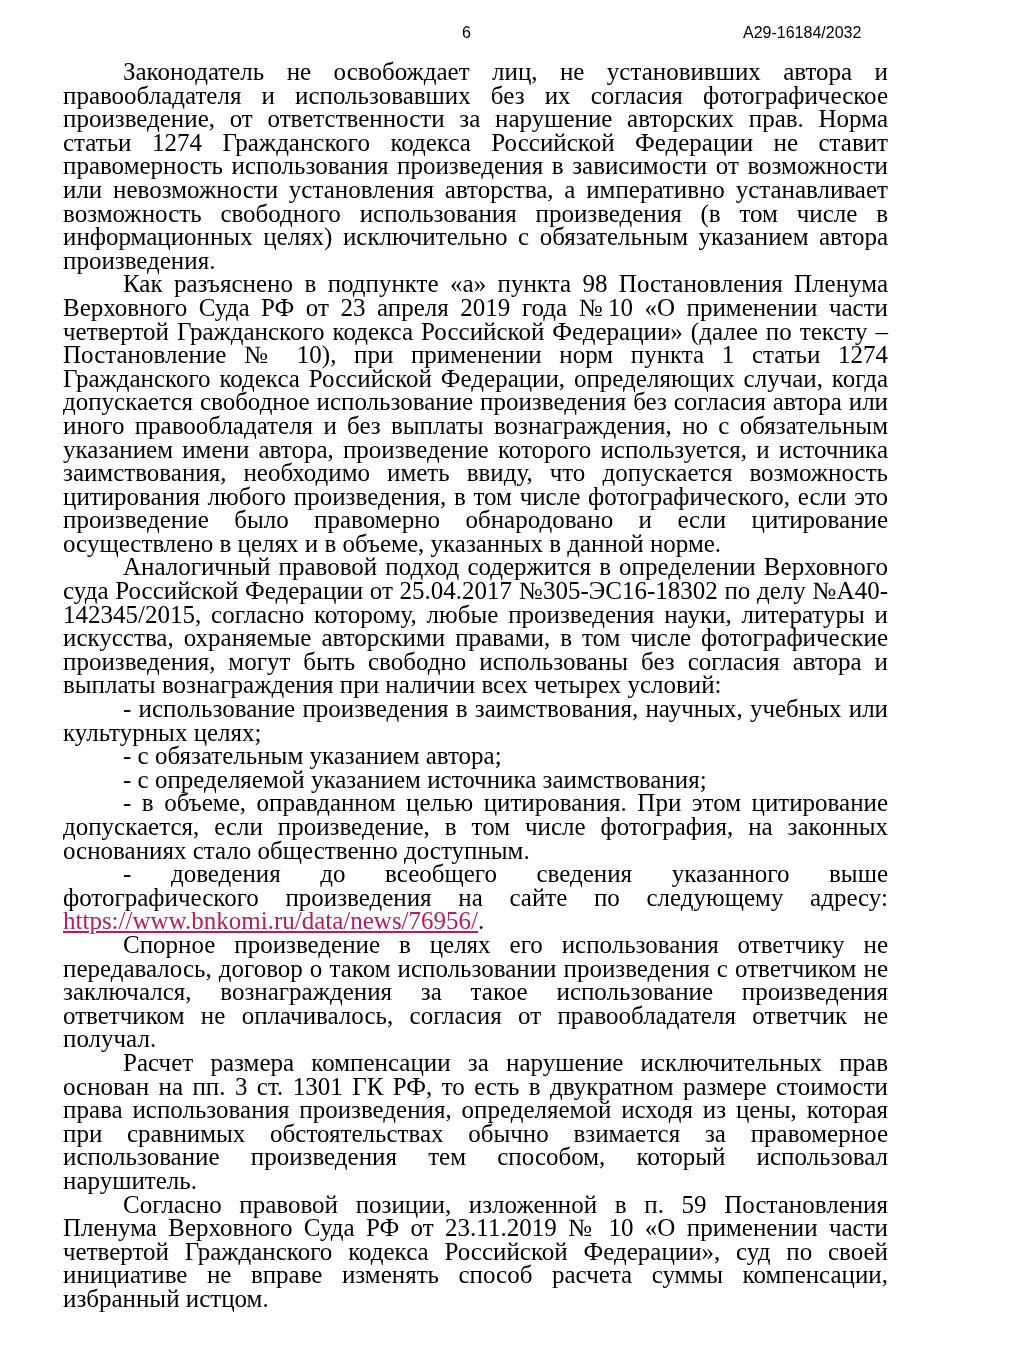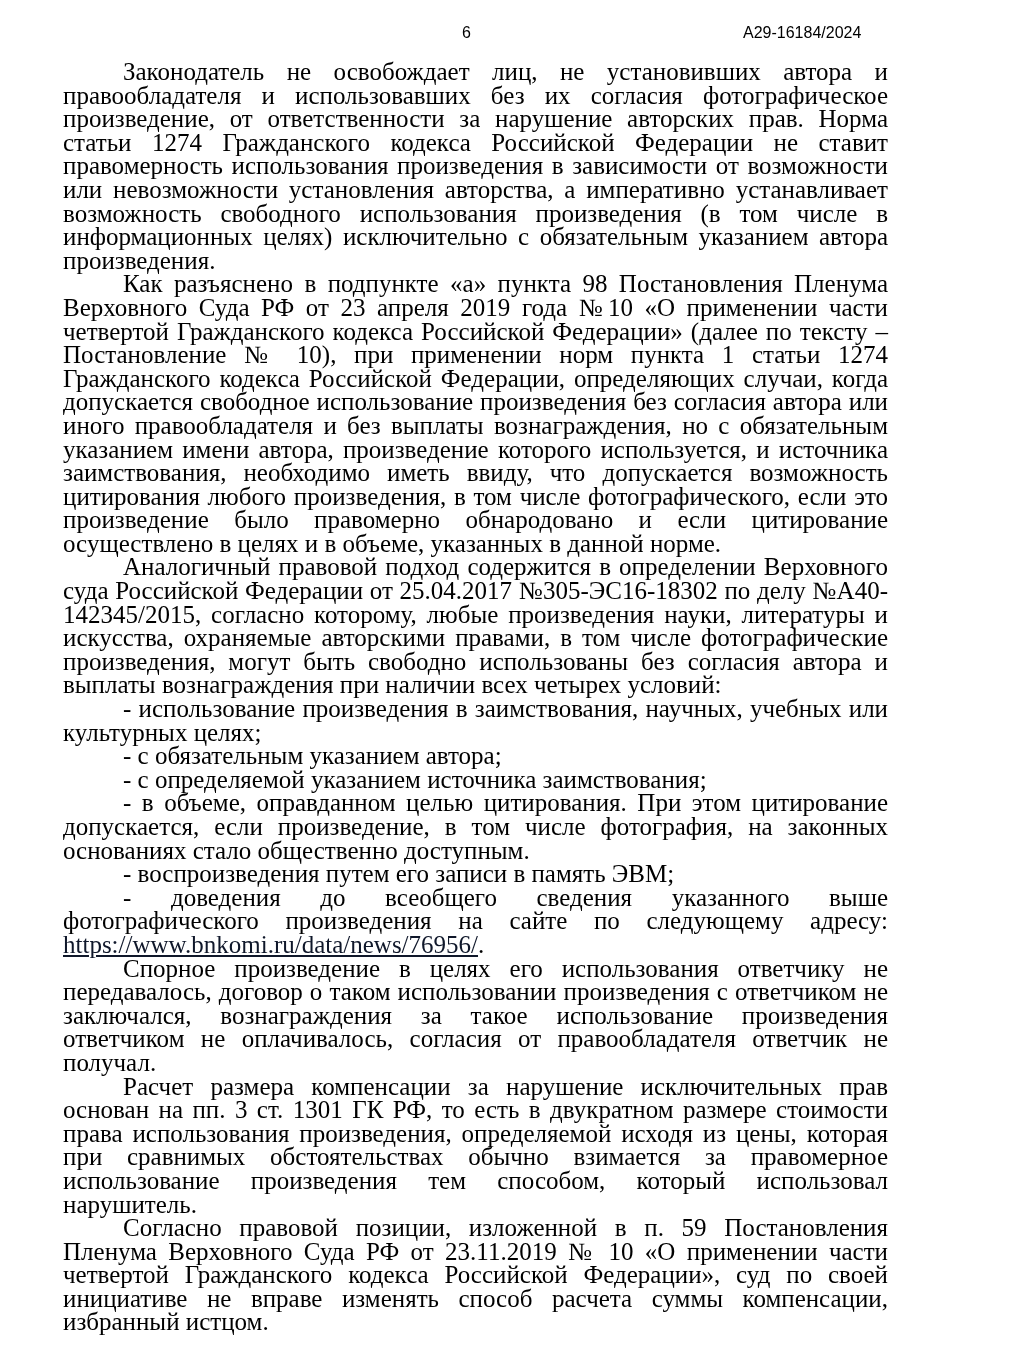--- a/index.html
+++ b/index.html
@@ -41,30 +41,29 @@
   .doc-body a {
     text-decoration: underline;
   }
 </style>
 </head>
 <body style="background: rgb(255, 255, 255);">
 
 <div class="page">
   <div>
     <span class="page-header-item page-number">6</span>
-    <span class="page-header-item case-number">А29-16184/2024</span>
+    <span class="page-header-item case-number">А29-16184/2032</span>
   </div>
 
   <div class="doc-body" style="color: rgb(0, 0, 0);">
       <p>Законодатель не освобождает лиц, не установивших автора и правообладателя и использовавших без их согласия фотографическое произведение, от ответственности за нарушение авторских прав. Норма статьи 1274 Гражданского кодекса Российской Федерации не ставит правомерность использования произведения в зависимости от возможности или невозможности установления авторства, а императивно устанавливает возможность свободного использования произведения (в том числе в информационных целях) исключительно с обязательным указанием автора произведения.</p>
       <p>Как разъяснено в подпункте «а» пункта 98 Постановления Пленума Верховного Суда РФ от 23 апреля 2019 года №10 «О применении части четвертой Гражданского кодекса Российской Федерации» (далее по тексту – Постановление № 10), при применении норм пункта 1 статьи 1274 Гражданского кодекса Российской Федерации, определяющих случаи, когда допускается свободное использование произведения без согласия автора или иного правообладателя и без выплаты вознаграждения, но с обязательным указанием имени автора, произведение которого используется, и источника заимствования, необходимо иметь ввиду, что допускается возможность цитирования любого произведения, в том числе фотографического, если это произведение было правомерно обнародовано и если цитирование осуществлено в целях и в объеме, указанных в данной норме.</p>
       <p>Аналогичный правовой подход содержится в определении Верховного суда Российской Федерации от 25.04.2017 №305-ЭС16-18302 по делу №А40-142345/2015, согласно которому, любые произведения науки, литературы и искусства, охраняемые авторскими правами, в том числе фотографические произведения, могут быть свободно использованы без согласия автора и выплаты вознаграждения при наличии всех четырех условий:</p>
       <p>- использование произведения в заимствования, научных, учебных или культурных целях;</p>
       <p>- с обязательным указанием автора;</p>
       <p>- с определяемой указанием источника заимствования;</p>
       <p>- в объеме, оправданном целью цитирования. При этом цитирование допускается, если произведение, в том числе фотография, на законных основаниях стало общественно доступным.</p>
-      <p>- воспроизведения путем его записи в память ЭВМ;</p>
-      <p>- доведения до всеобщего сведения указанного выше фотографического произведения на сайте по следующему адресу: <a href="#" style="color: #0f172a;">https://www.bnkomi.ru/data/news/76956/</a>.</p>
+      <p>- доведения до всеобщего сведения указанного выше фотографического произведения на сайте по следующему адресу: <a href="#" style="color: #be185d;">https://www.bnkomi.ru/data/news/76956/</a>.</p>
       <p>Спорное произведение в целях его использования ответчику не передавалось, договор о таком использовании произведения с ответчиком не заключался, вознаграждения за такое использование произведения ответчиком не оплачивалось, согласия от правообладателя ответчик не получал.</p>
       <p>Расчет размера компенсации за нарушение исключительных прав основан на пп. 3 ст. 1301 ГК РФ, то есть в двукратном размере стоимости права использования произведения, определяемой исходя из цены, которая при сравнимых обстоятельствах обычно взимается за правомерное использование произведения тем способом, который использовал нарушитель.</p>
       <p>Согласно правовой позиции, изложенной в п. 59 Постановления Пленума Верховного Суда РФ от 23.11.2019 № 10 «О применении части четвертой Гражданского кодекса Российской Федерации», суд по своей инициативе не вправе изменять способ расчета суммы компенсации, избранный истцом.</p>
     </div>
 </div>
 
 </body></html>

